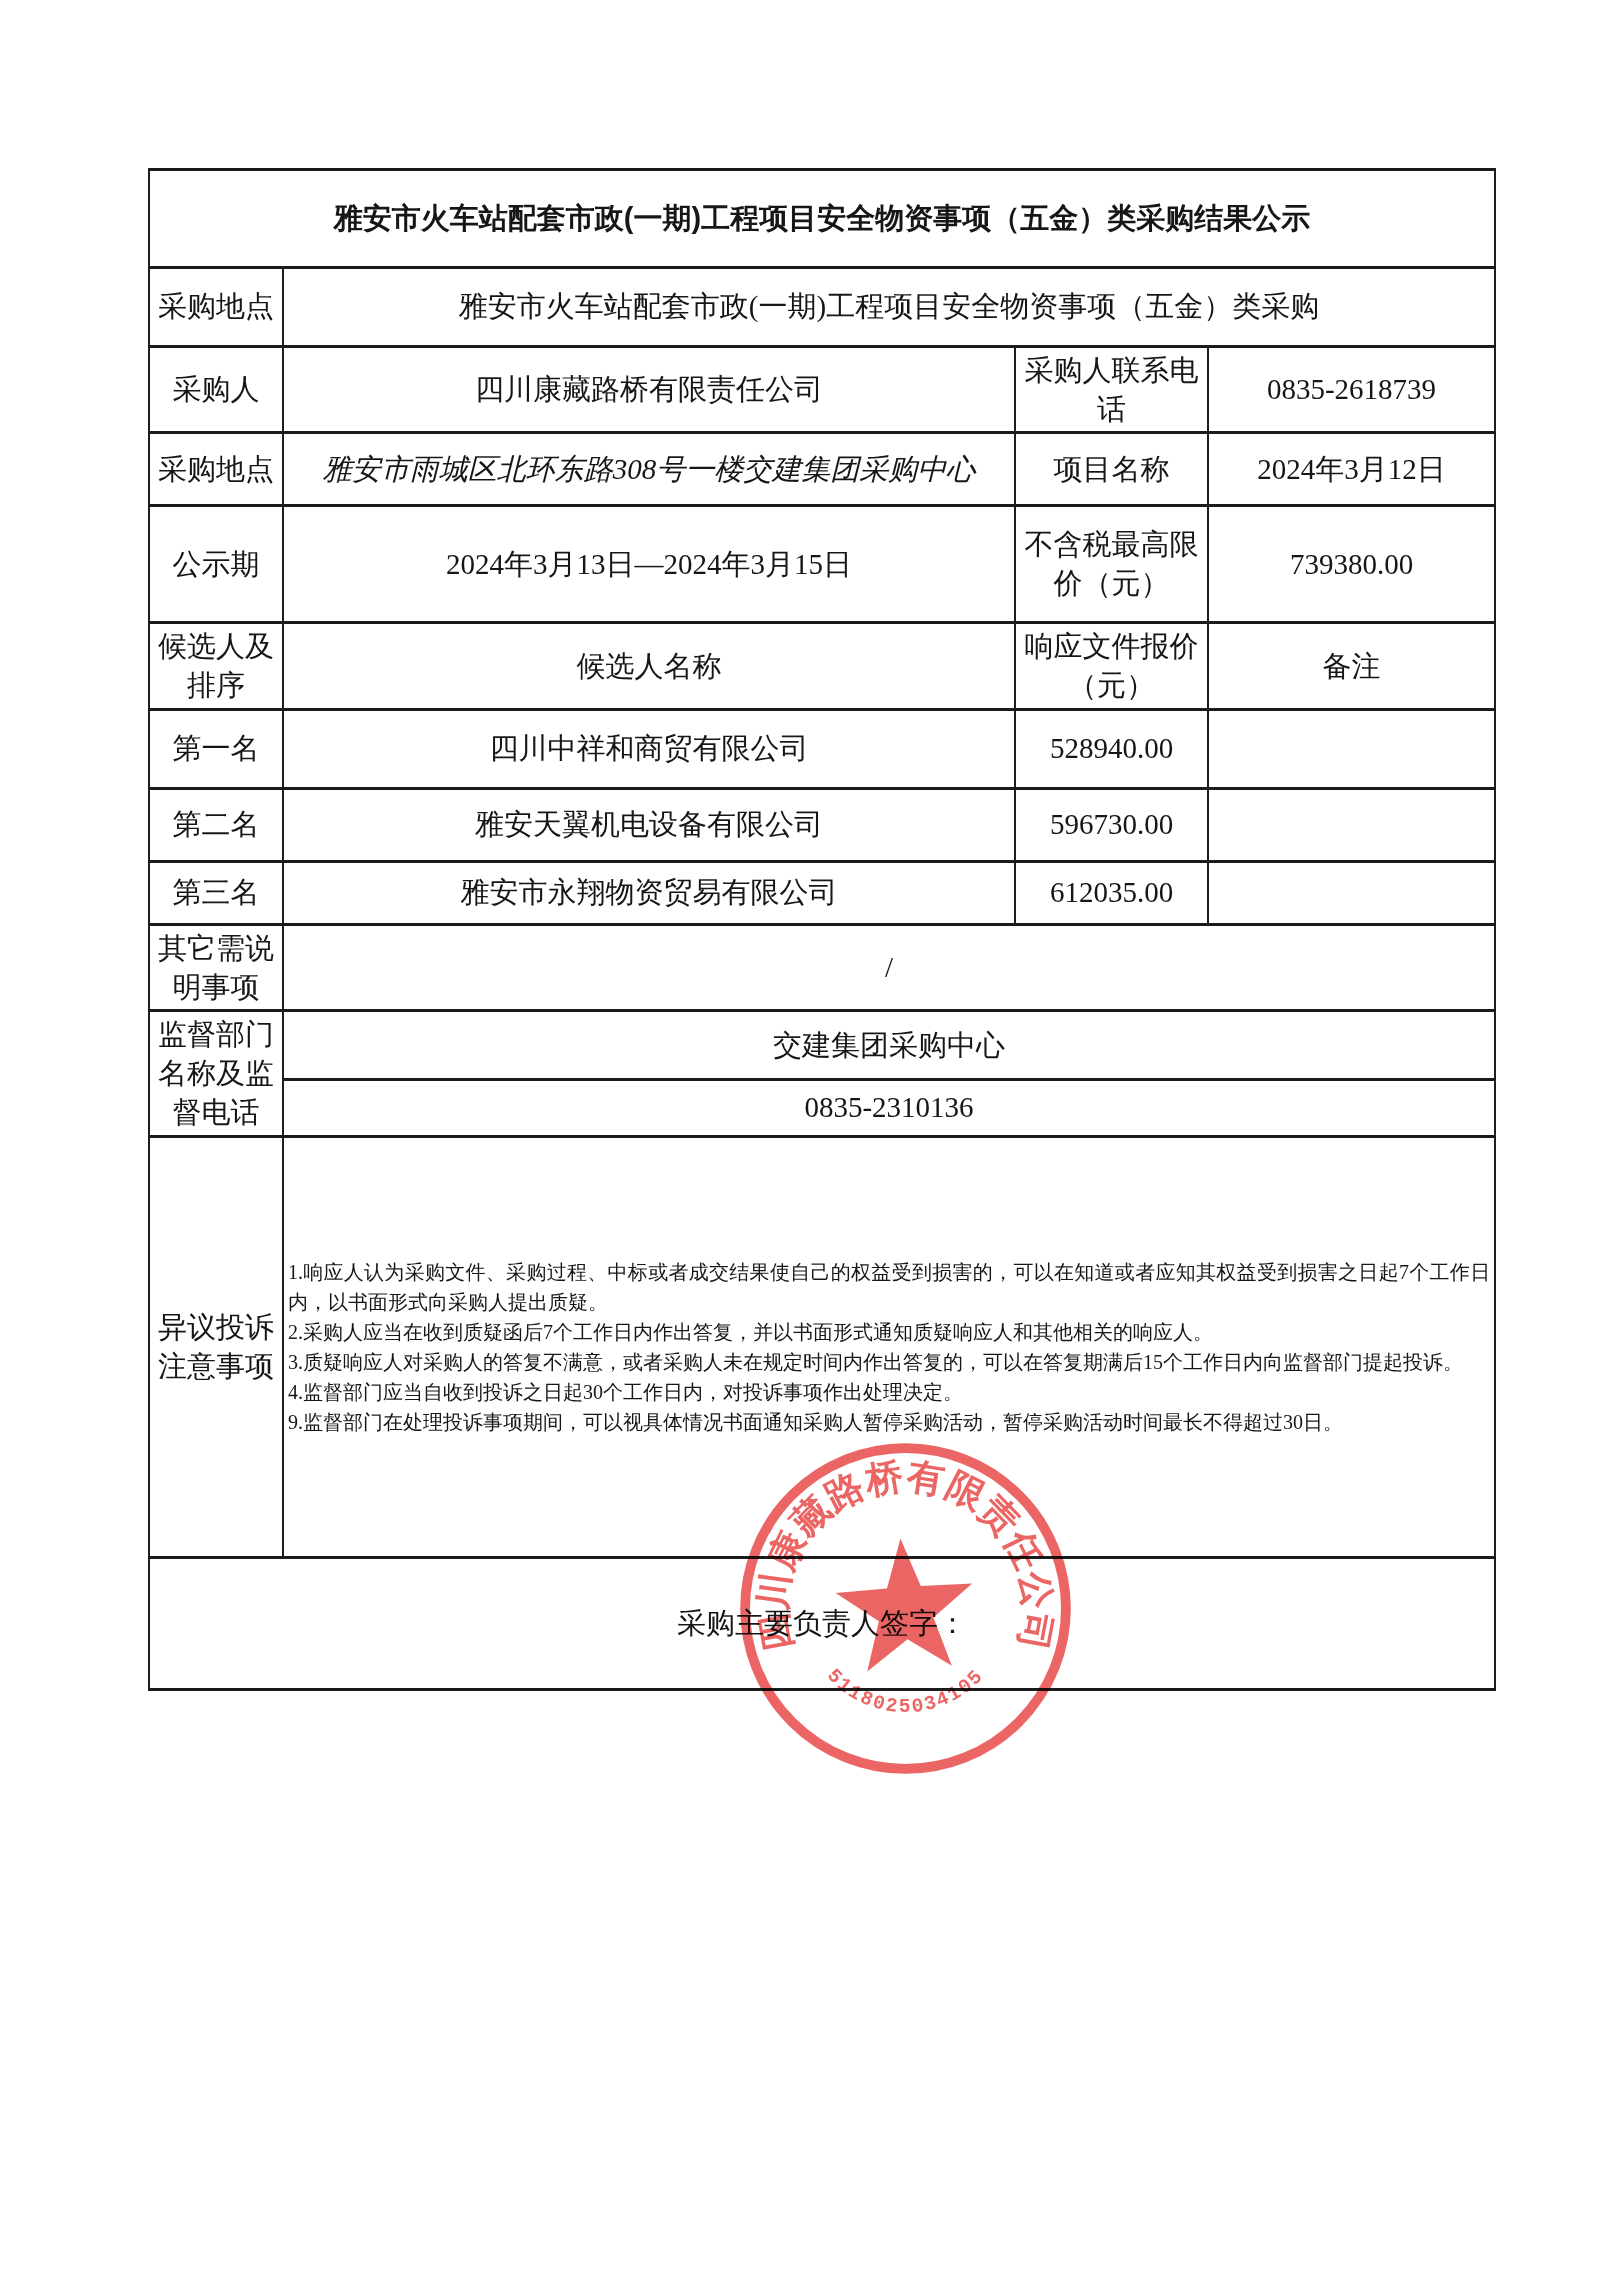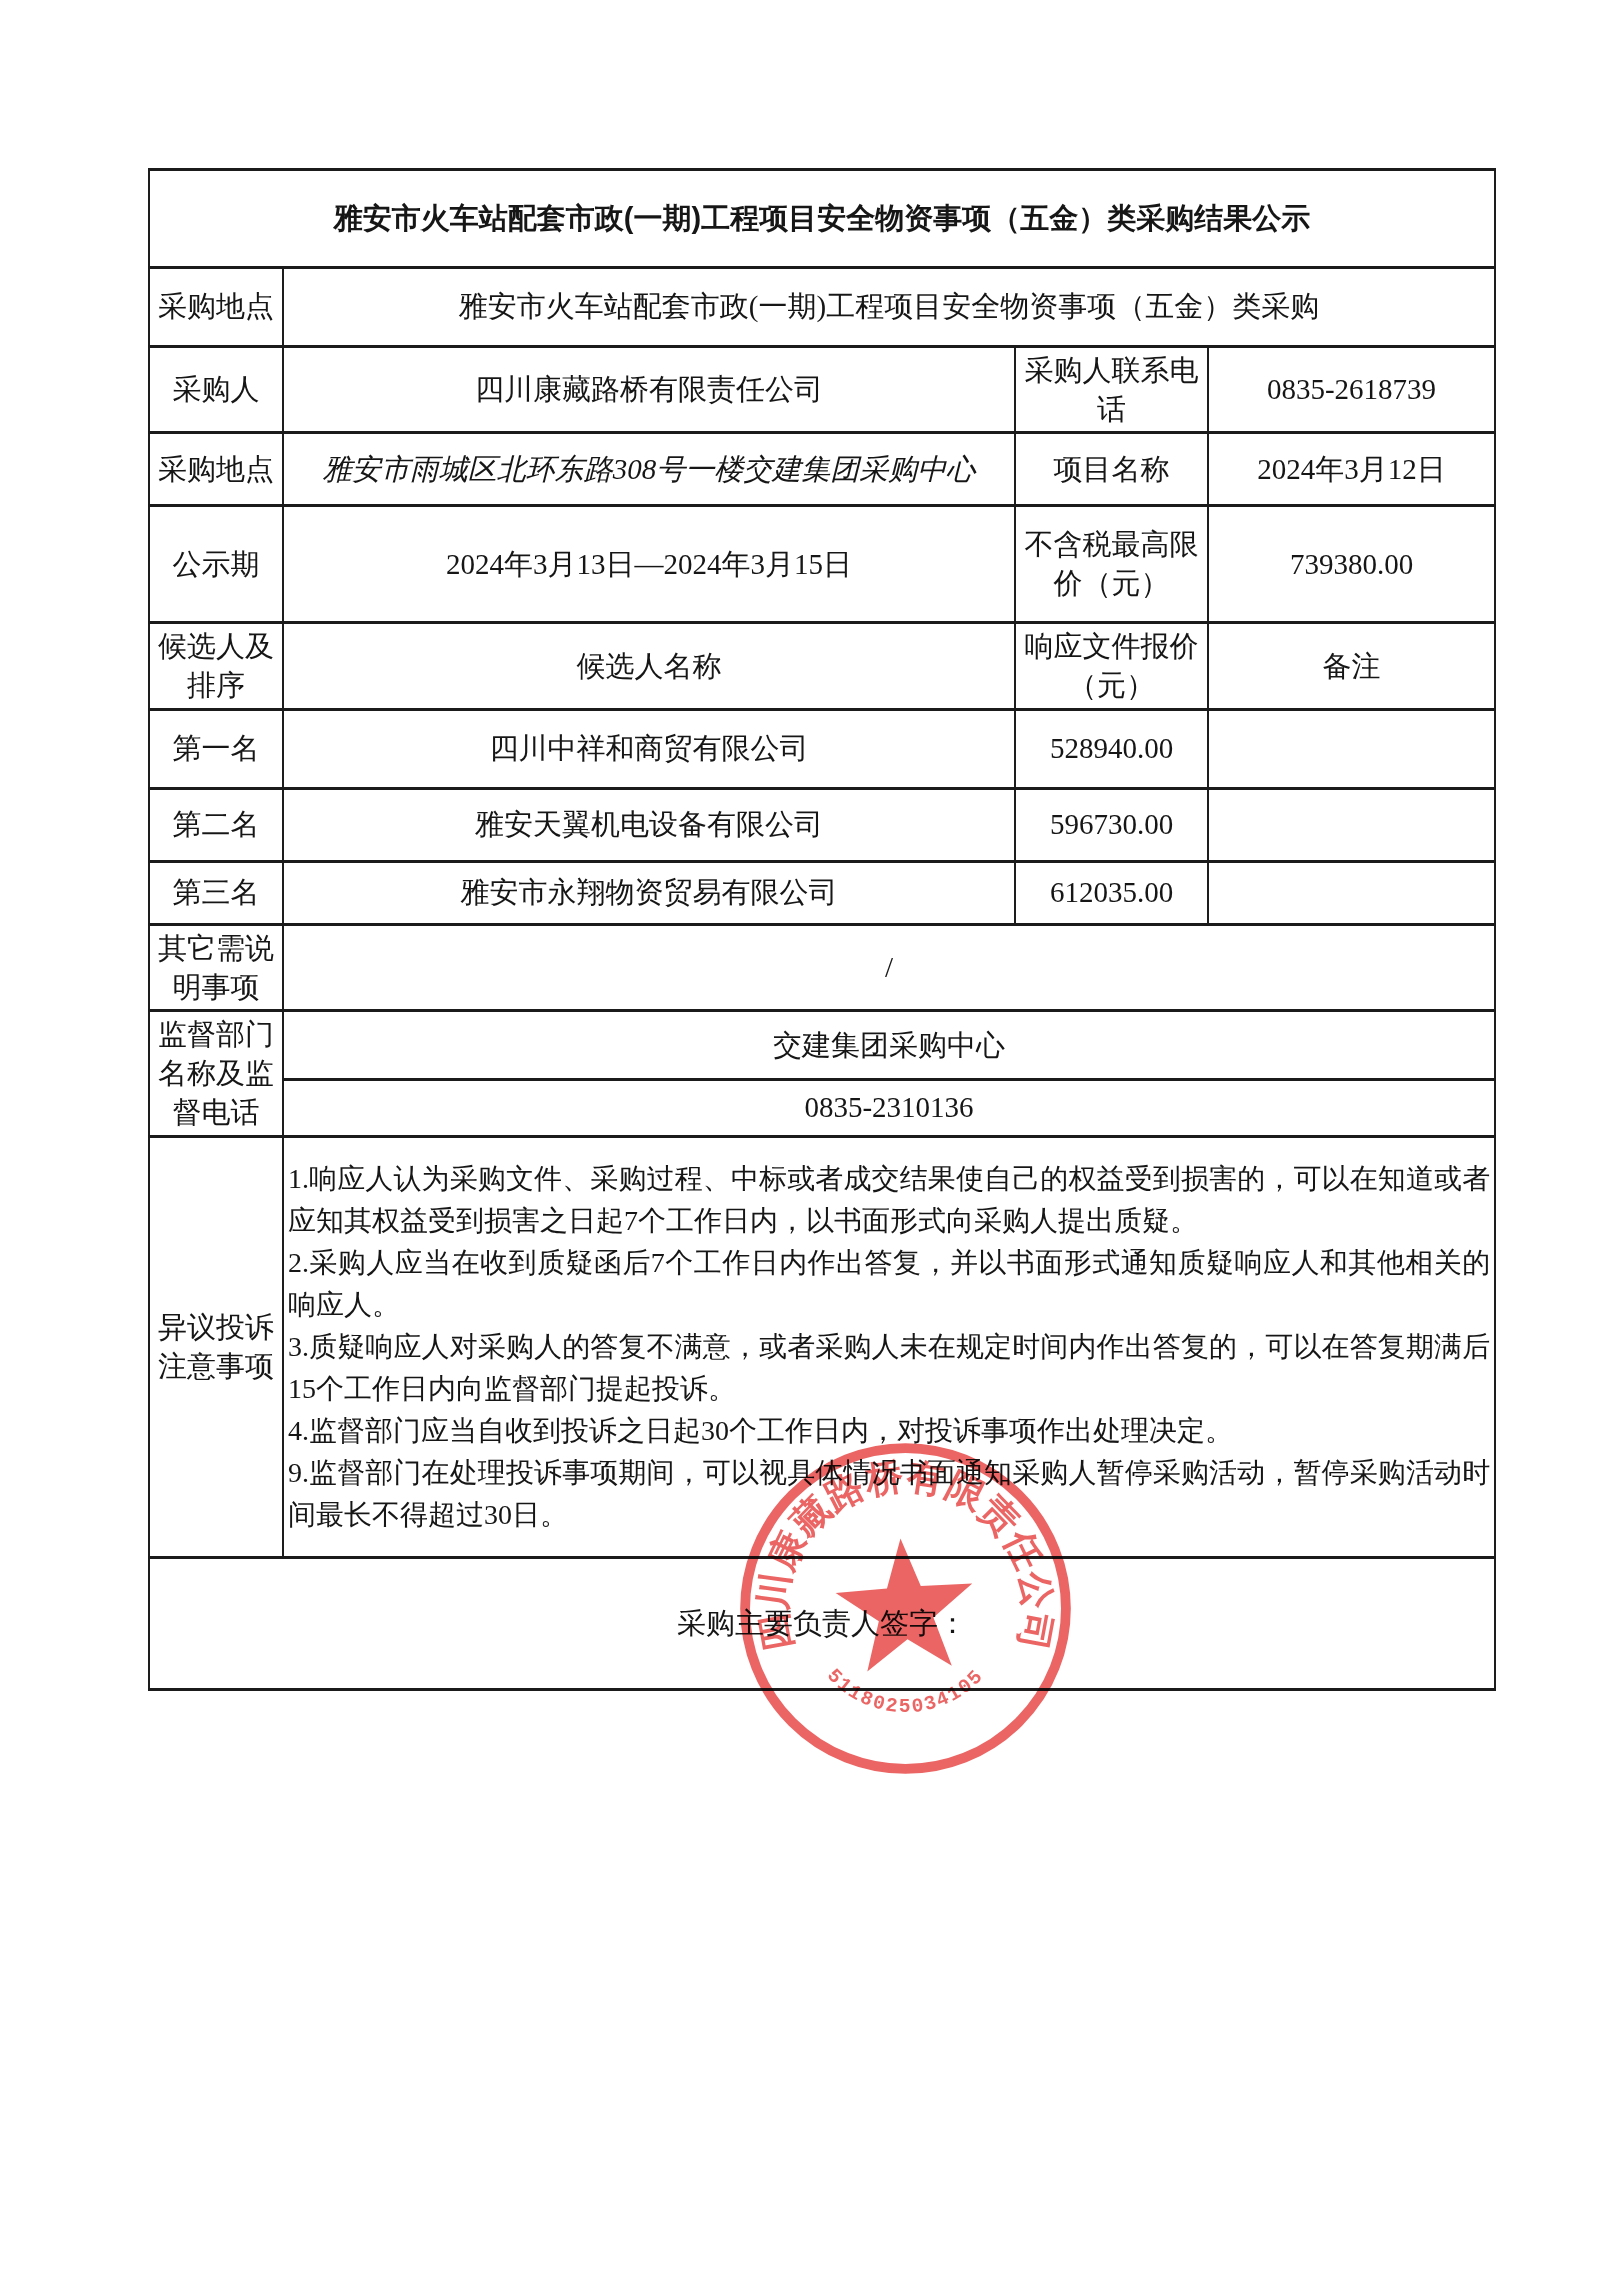--- a/index.html
+++ b/index.html
@@ -50,21 +50,21 @@
   .num-cell { font-size: 29px; }
   .phone-cell { font-size: 30px; border-radius: 27px; }
   .small-head { font-size: 27.5px; line-height: 1.3; padding: 2.6px 1.3px; }
 
   .objection-cell {
     text-align: left;
     vertical-align: middle;
     padding: 13px 11.8px 13px 10.5px;
   }
   .objection-cell .para {
-    font-size: 28px;
+    font-size: 20px;
     line-height: 1.5;
     text-align: justify;
     word-break: break-all;
   }
 
   .signature-cell {
     text-align: left;
     font-size: 30px;
     padding-left: 7.9px;
   }

